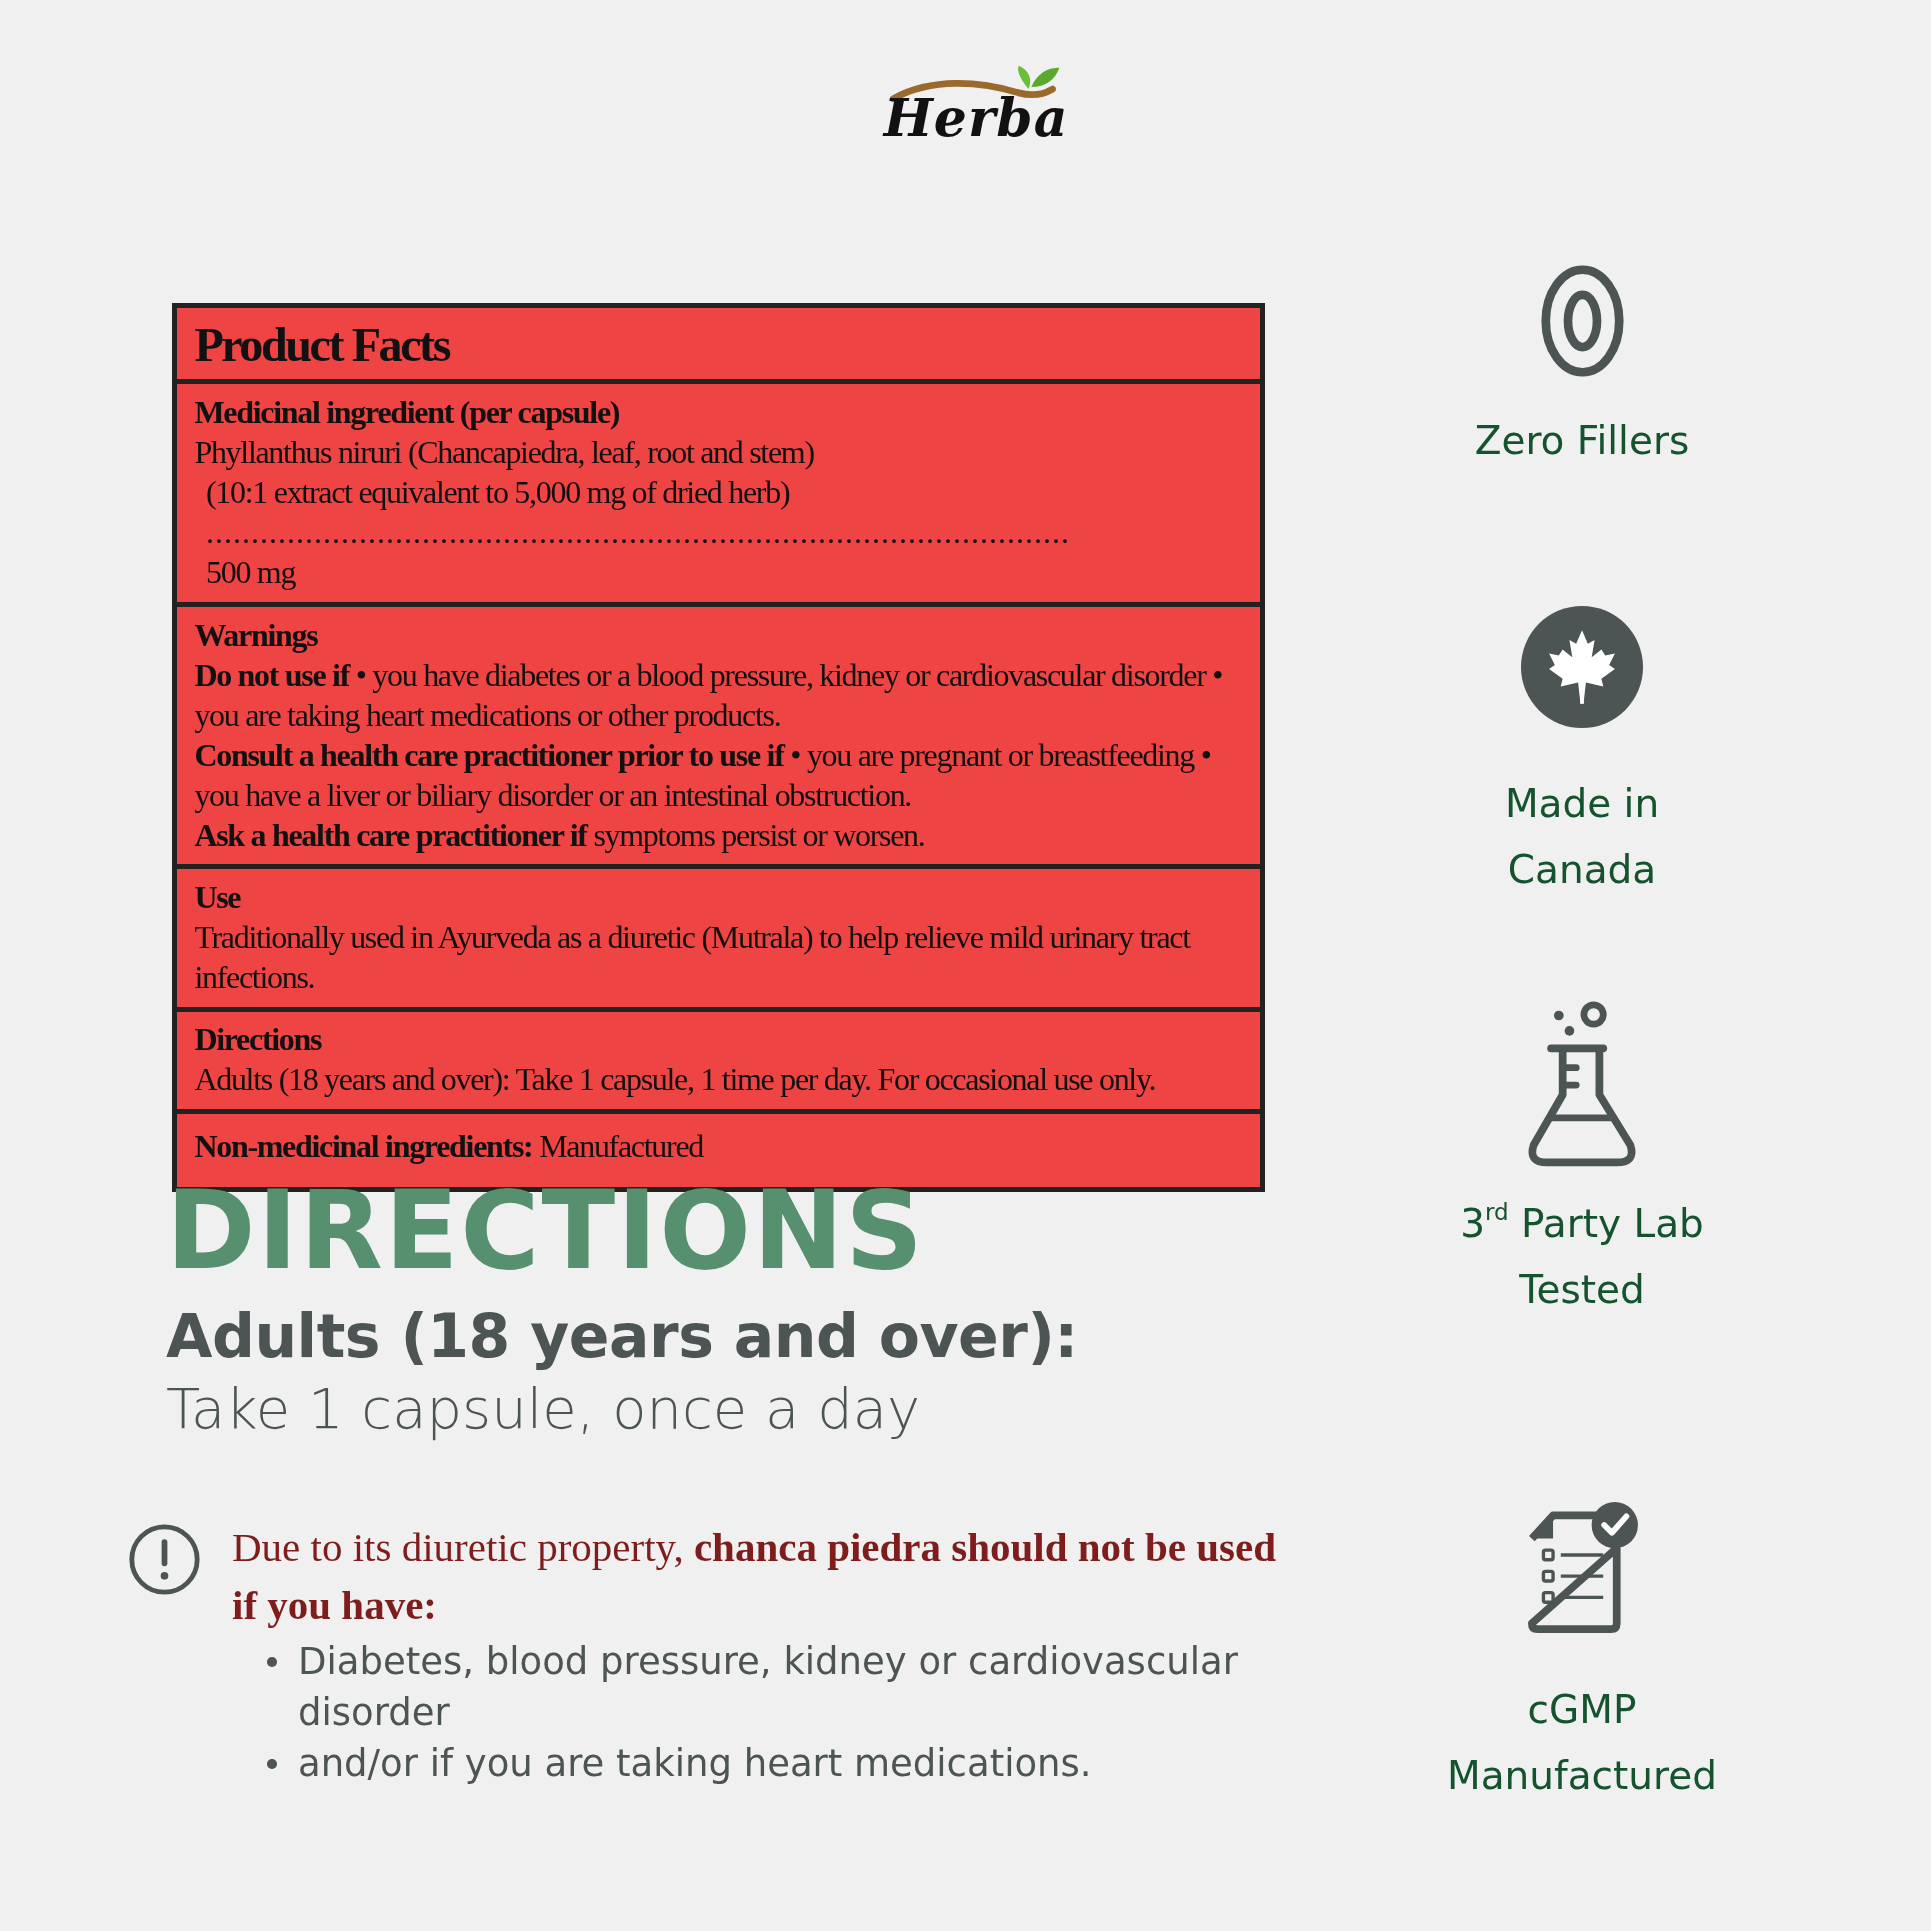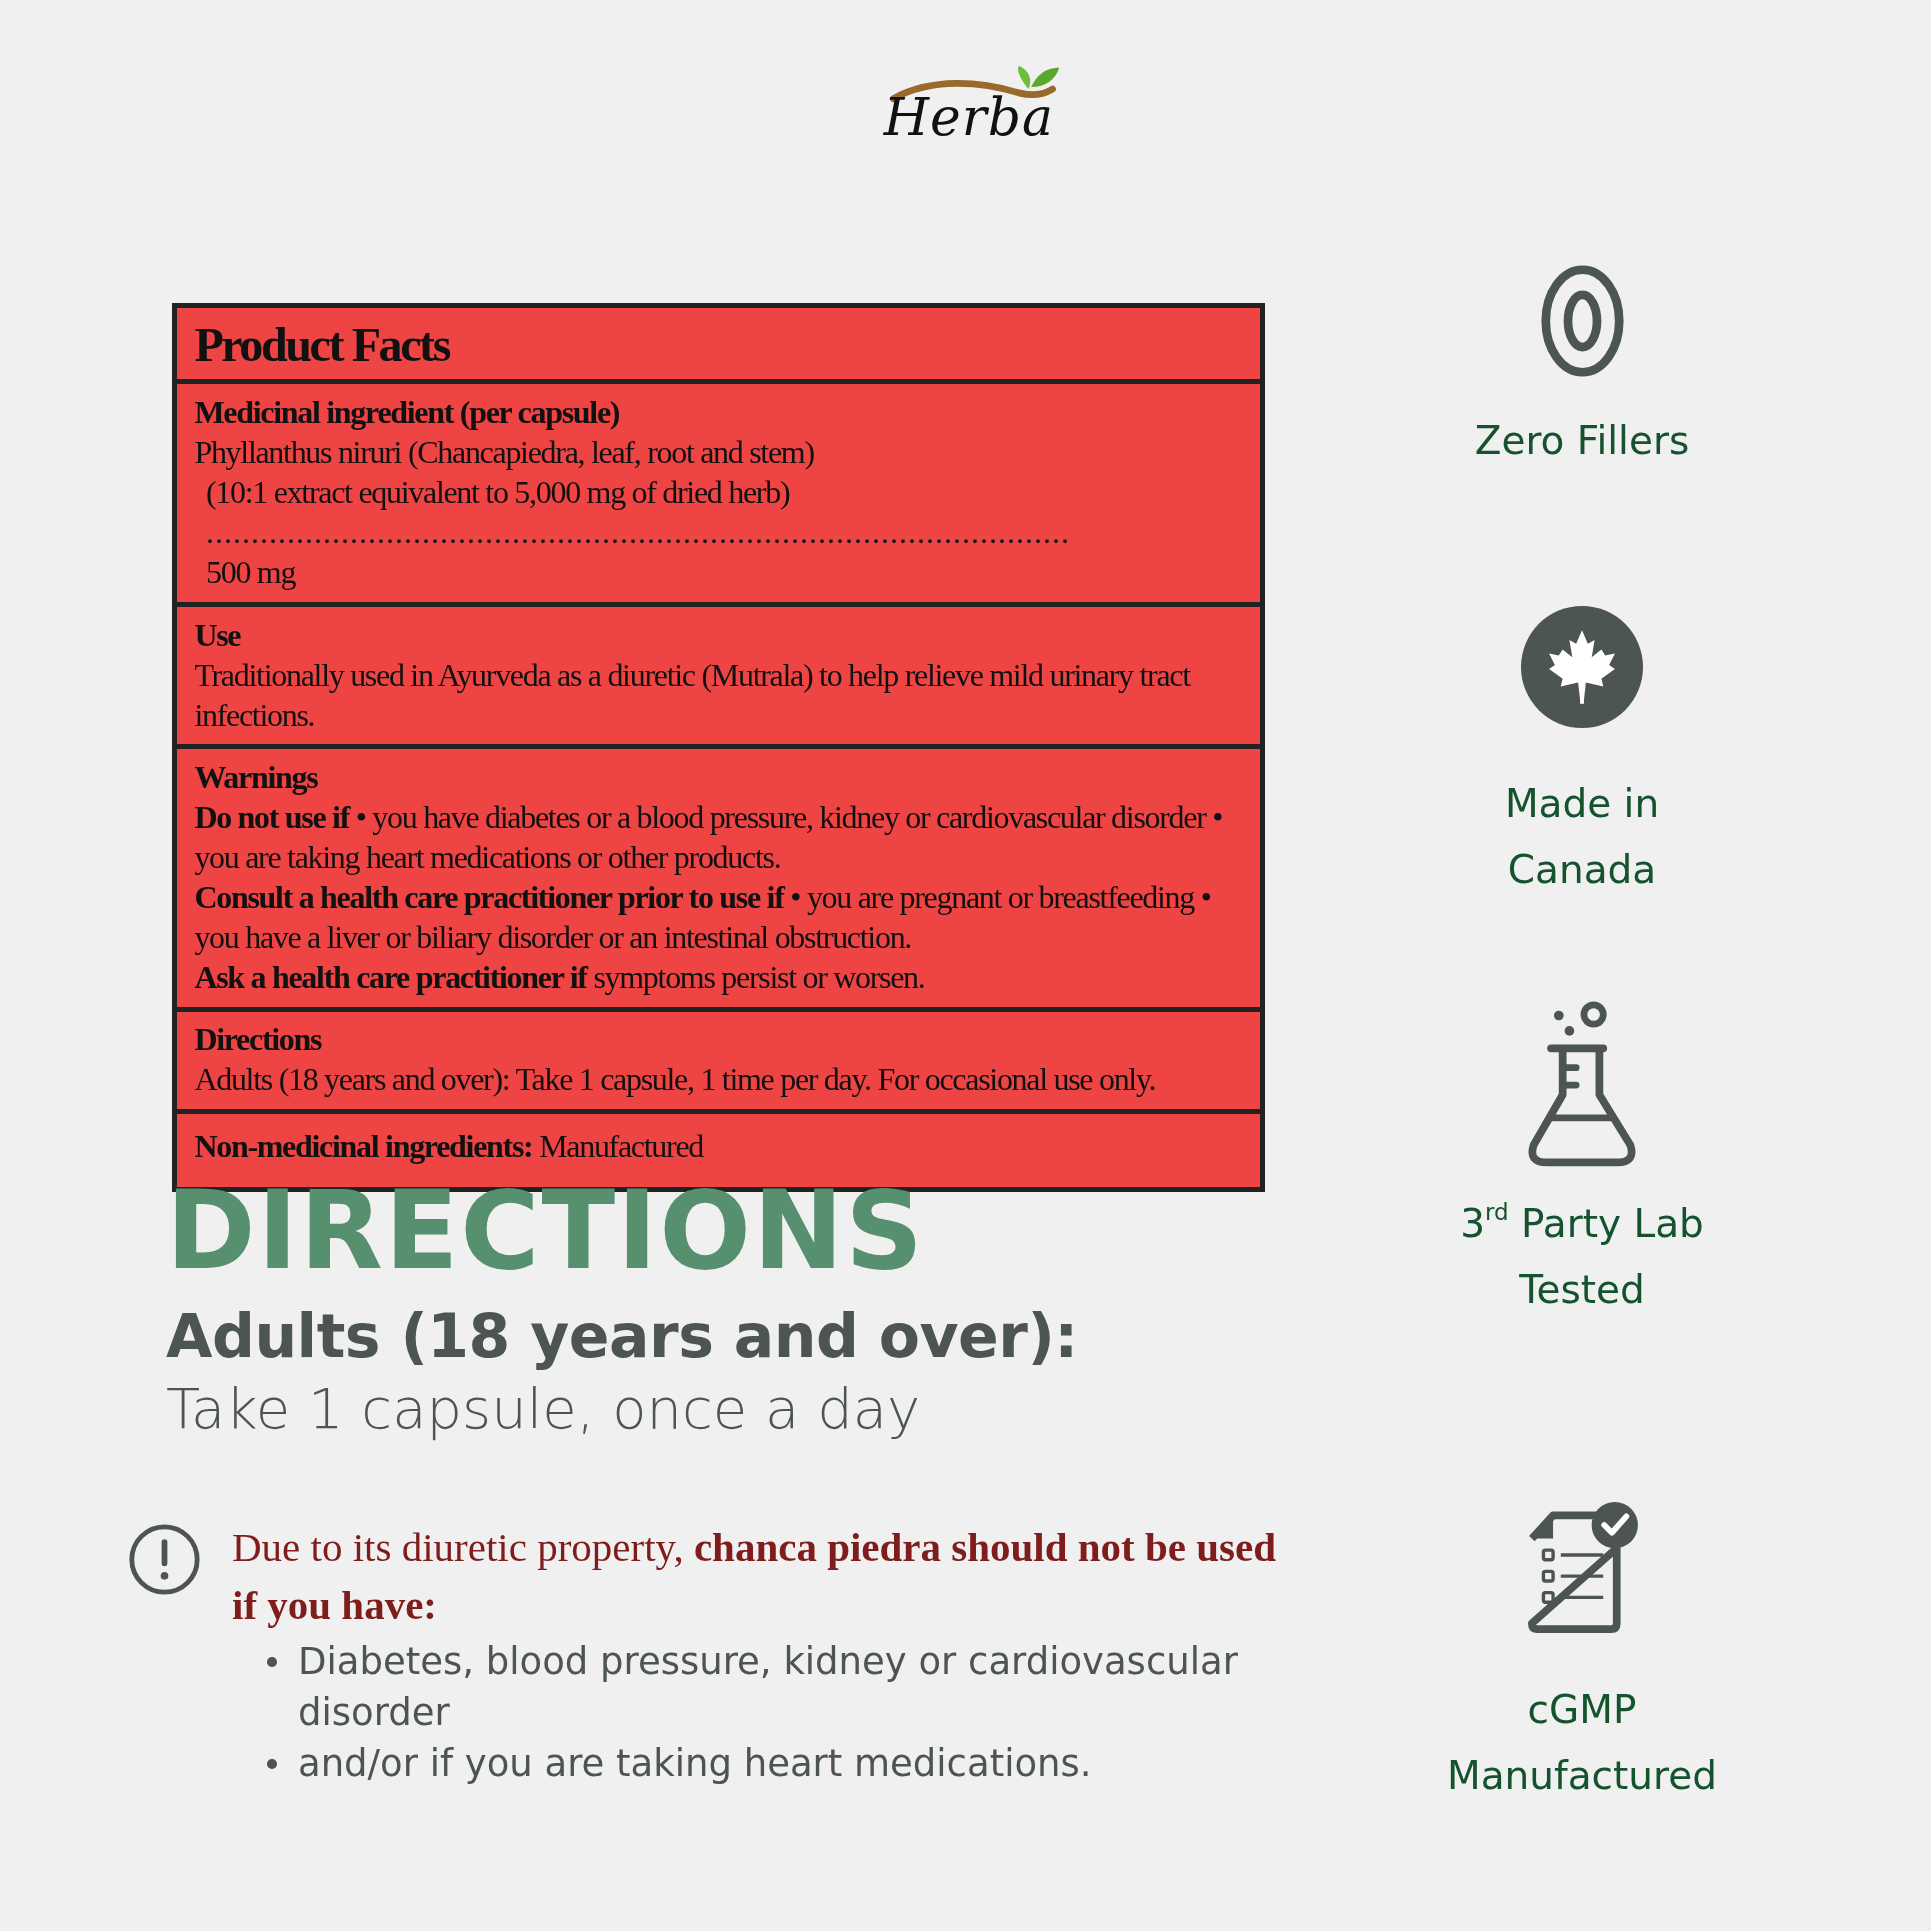--- a/index.html
+++ b/index.html
@@ -13,21 +13,21 @@
   }
 
   
   .logo {
     position: absolute; left: 874px; top: 60px;
     width: 193px; height: 87px;
   }
   .logo-text {
     position: absolute; left: 9.7px; top: 27px;
     font-family: "DejaVu Serif", serif;
-    font-style: italic; font-weight: normal;
+    font-style: italic; font-weight: bold;
     font-size: 52px; color: #111;
     letter-spacing: 1px;
   }
   .logo svg { position: absolute; left: 0; top: 0; }
 
   
   .facts {
     position: absolute; left: 172px; top: 303px;
     width: 1083px;
     background: #ef4444;
@@ -131,35 +131,35 @@
     <span class="h">Medicinal ingredient (per capsule)</span>
     <div>Phyllanthus niruri (Chancapiedra, leaf, root and stem)</div>
     <div class="row-dots">
       <span>(10:1 extract equivalent to 5,000 mg of dried herb)</span>
       <span class="dots"></span>
       <span>500 mg</span>
     </div>
   </div>
 
   <div class="sec">
-    <span class="h">Use</span>
-    <div style="width:1023px">Traditionally used in Ayurveda as a diuretic (Mutrala) to help relieve mild urinary tract infections.</div>
-  </div>
-
-  <div class="sec">
     <span class="h">Warnings</span>
     <div style="width:1033px">
       <b>Do not use if</b><span> • you have diabetes or a blood pressure, kidney or cardiovascular disorder • you are taking heart medications or other products.</span>
     </div>
     <div style="width:1033px">
       <b>Consult a health care practitioner prior to use if</b><span> • you are pregnant or breastfeeding • you have a liver or biliary disorder or an intestinal obstruction.</span>
     </div>
     <div>
       <b>Ask a health care practitioner if</b><span> symptoms persist or worsen.</span>
     </div>
+  </div>
+
+  <div class="sec">
+    <span class="h">Use</span>
+    <div style="width:1023px">Traditionally used in Ayurveda as a diuretic (Mutrala) to help relieve mild urinary tract infections.</div>
   </div>
 
   <div class="sec">
     <span class="h">Directions</span>
     <div>Adults (18 years and over): Take 1 capsule, 1 time per day. For occasional use only.</div>
   </div>
 
   <div class="sec" style="padding-top:11.6px;padding-bottom:21px">
     <b>Non-medicinal ingredients:</b><span> Manufactured</span>
   </div>

